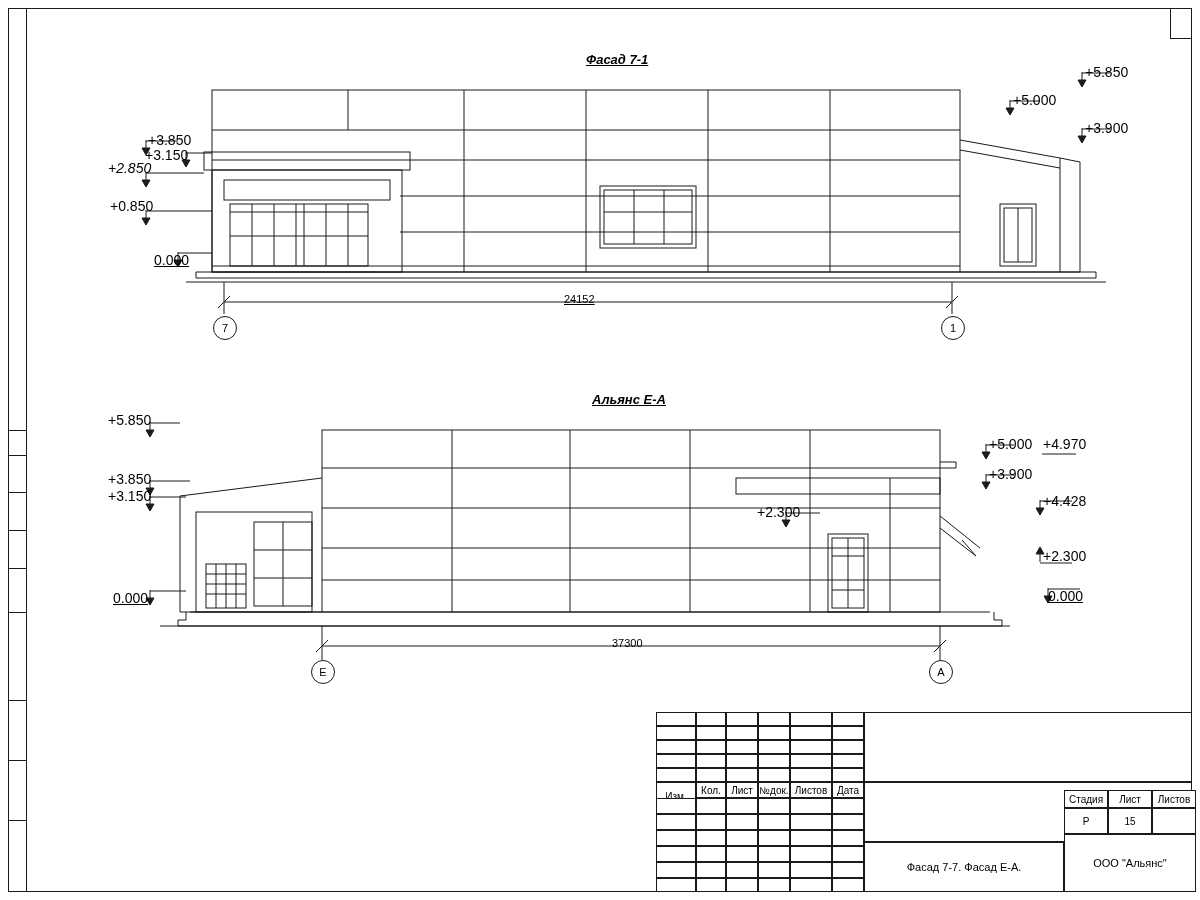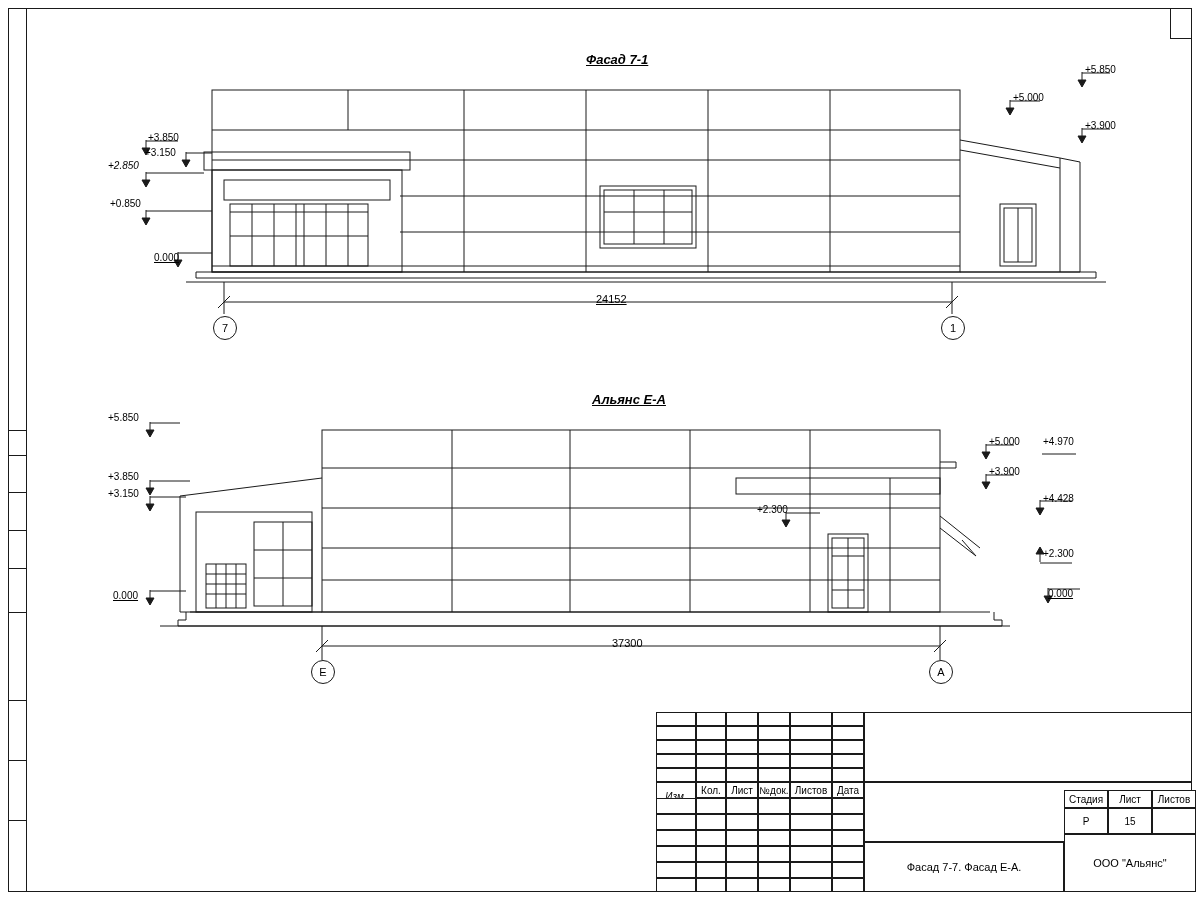--- a/index.html
+++ b/index.html
@@ -26,21 +26,21 @@
   .title-it {
     position: absolute;
     font-style: italic;
     font-weight: bold;
     font-size: 13px;
     white-space: nowrap;
     text-decoration: underline;
   }
   .elevmark {
     position: absolute;
-    font-size: 10px;
+    font-size: 14px;
     white-space: nowrap;
   }
   .elevmark.u { text-decoration: underline; }
   .circle {
     position: absolute;
     border: 1px solid #1a1a1a;
     border-radius: 50%;
     width: 22px;
     height: 22px;
     display: flex;
@@ -187,21 +187,21 @@
 
   <div class="elevmark" style="left:148px; top:132px;">+3.850</div>
   <div class="elevmark" style="left:145px; top:147px;">+3.150</div>
   <div class="elevmark" style="left:108px; top:160px;font-style:italic;">+2.850</div>
   <div class="elevmark" style="left:110px; top:198px;">+0.850</div>
   <div class="elevmark u" style="left:154px; top:252px;">0.000</div>
   <div class="elevmark" style="left:1085px; top:64px;">+5.850</div>
   <div class="elevmark" style="left:1013px; top:92px;">+5.000</div>
   <div class="elevmark" style="left:1085px; top:120px;">+3.900</div>
 
-  <div class="dimtext" style="left:596px; top:293px;text-decoration:underline;">24152</div>
+  <div class="dimtext" style="left:564px; top:293px;text-decoration:underline;">24152</div>
   <div class="circle" style="left:213px; top:316px;">7</div>
   <div class="circle" style="left:941px; top:316px;">1</div>
 
   <div class="title-it" style="left:592px; top:392px;">Альянс Е-А</div>
 
   <svg style="left:0; top:0; width:1200px; height:900px;" viewBox="0 0 1200 900">
     <g stroke="#1a1a1a" fill="none" stroke-width="1">
 
       <rect x="322" y="430" width="618" height="182"></rect>
 
@@ -334,21 +334,21 @@
     <div class="stamp-cell" style="left:790px; top:754px; width:42px; height:14px;"></div>
     <div class="stamp-cell" style="left:832px; top:754px; width:32px; height:14px;"></div>
 
     <div class="stamp-cell" style="left:656px; top:768px; width:40px; height:14px;"></div>
     <div class="stamp-cell" style="left:696px; top:768px; width:30px; height:14px;"></div>
     <div class="stamp-cell" style="left:726px; top:768px; width:32px; height:14px;"></div>
     <div class="stamp-cell" style="left:758px; top:768px; width:32px; height:14px;"></div>
     <div class="stamp-cell" style="left:790px; top:768px; width:42px; height:14px;"></div>
     <div class="stamp-cell" style="left:832px; top:768px; width:32px; height:14px;"></div>
 
-    <div class="stamp-cell" style="left:656px; top:782px; width:40px; height:28px;font-style:italic;">Изм.</div>
+    <div class="stamp-cell" style="left:656px; top:782px; width:40px; height:28px;">Изм.</div>
     <div class="stamp-cell" style="left:696px; top:782px; width:30px; height:16px;">Кол.</div>
     <div class="stamp-cell" style="left:726px; top:782px; width:32px; height:16px;">Лист</div>
     <div class="stamp-cell" style="left:758px; top:782px; width:32px; height:16px;">№док.</div>
     <div class="stamp-cell" style="left:790px; top:782px; width:42px; height:16px;">Листов</div>
     <div class="stamp-cell" style="left:832px; top:782px; width:32px; height:16px;">Дата</div>
 
     <div class="stamp-cell" style="left:656px; top:798px; width:40px; height:16px;"></div>
     <div class="stamp-cell" style="left:696px; top:798px; width:30px; height:16px;"></div>
     <div class="stamp-cell" style="left:726px; top:798px; width:32px; height:16px;"></div>
     <div class="stamp-cell" style="left:758px; top:798px; width:32px; height:16px;"></div>

